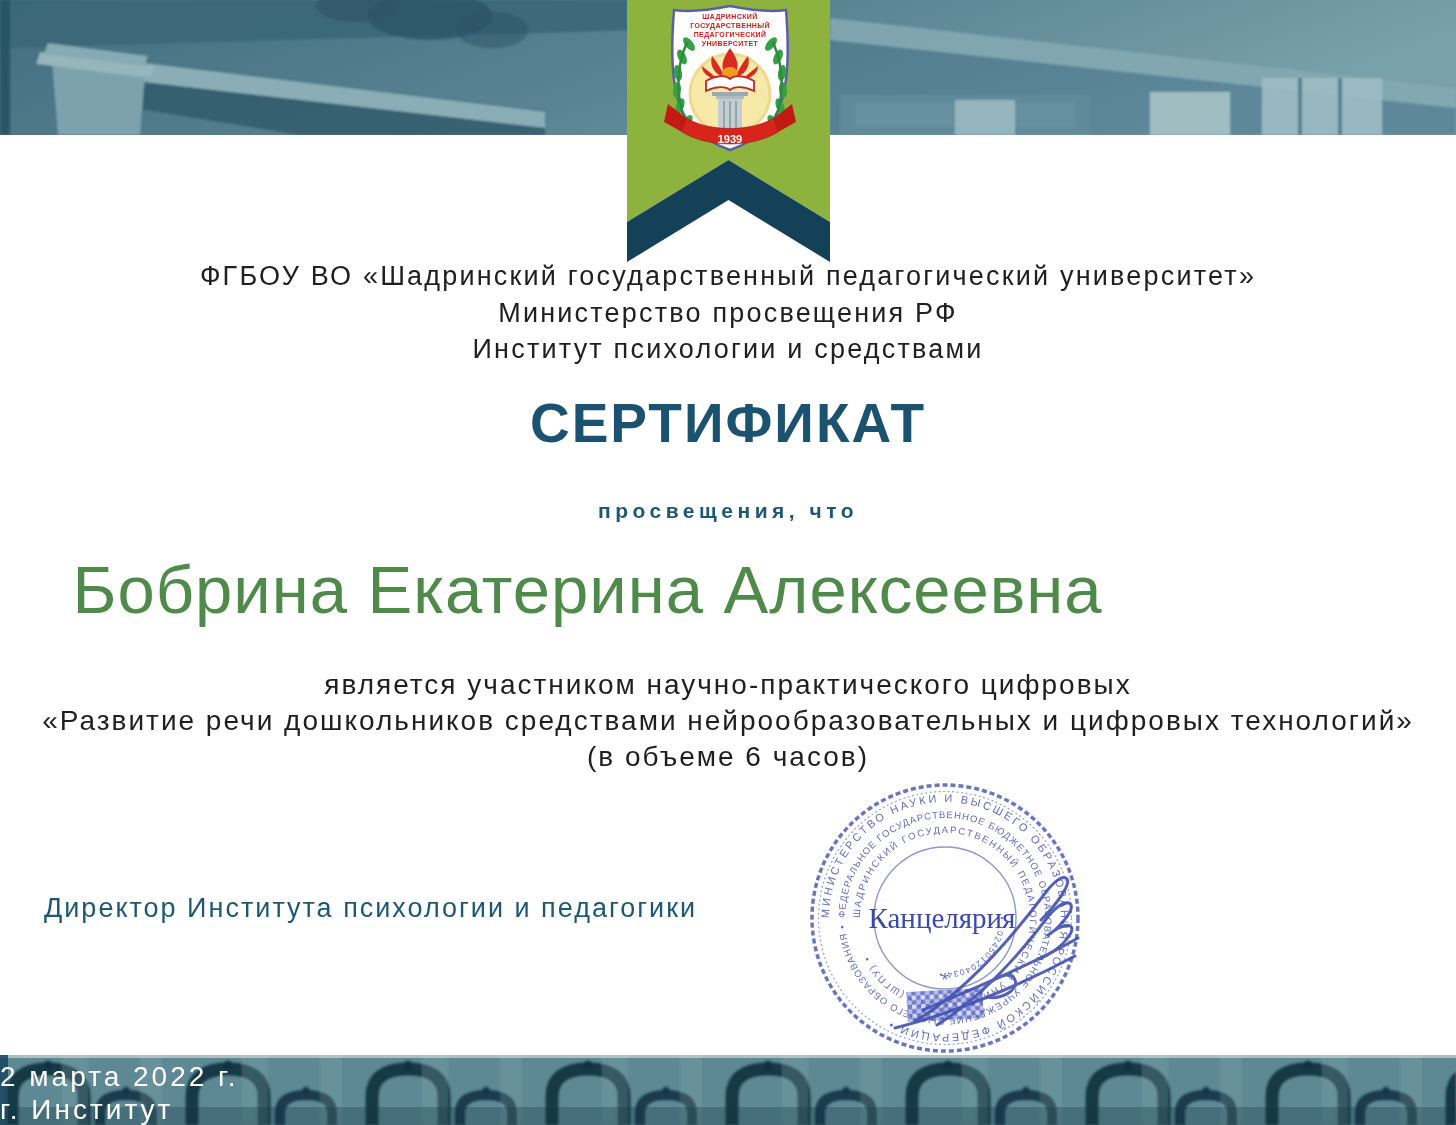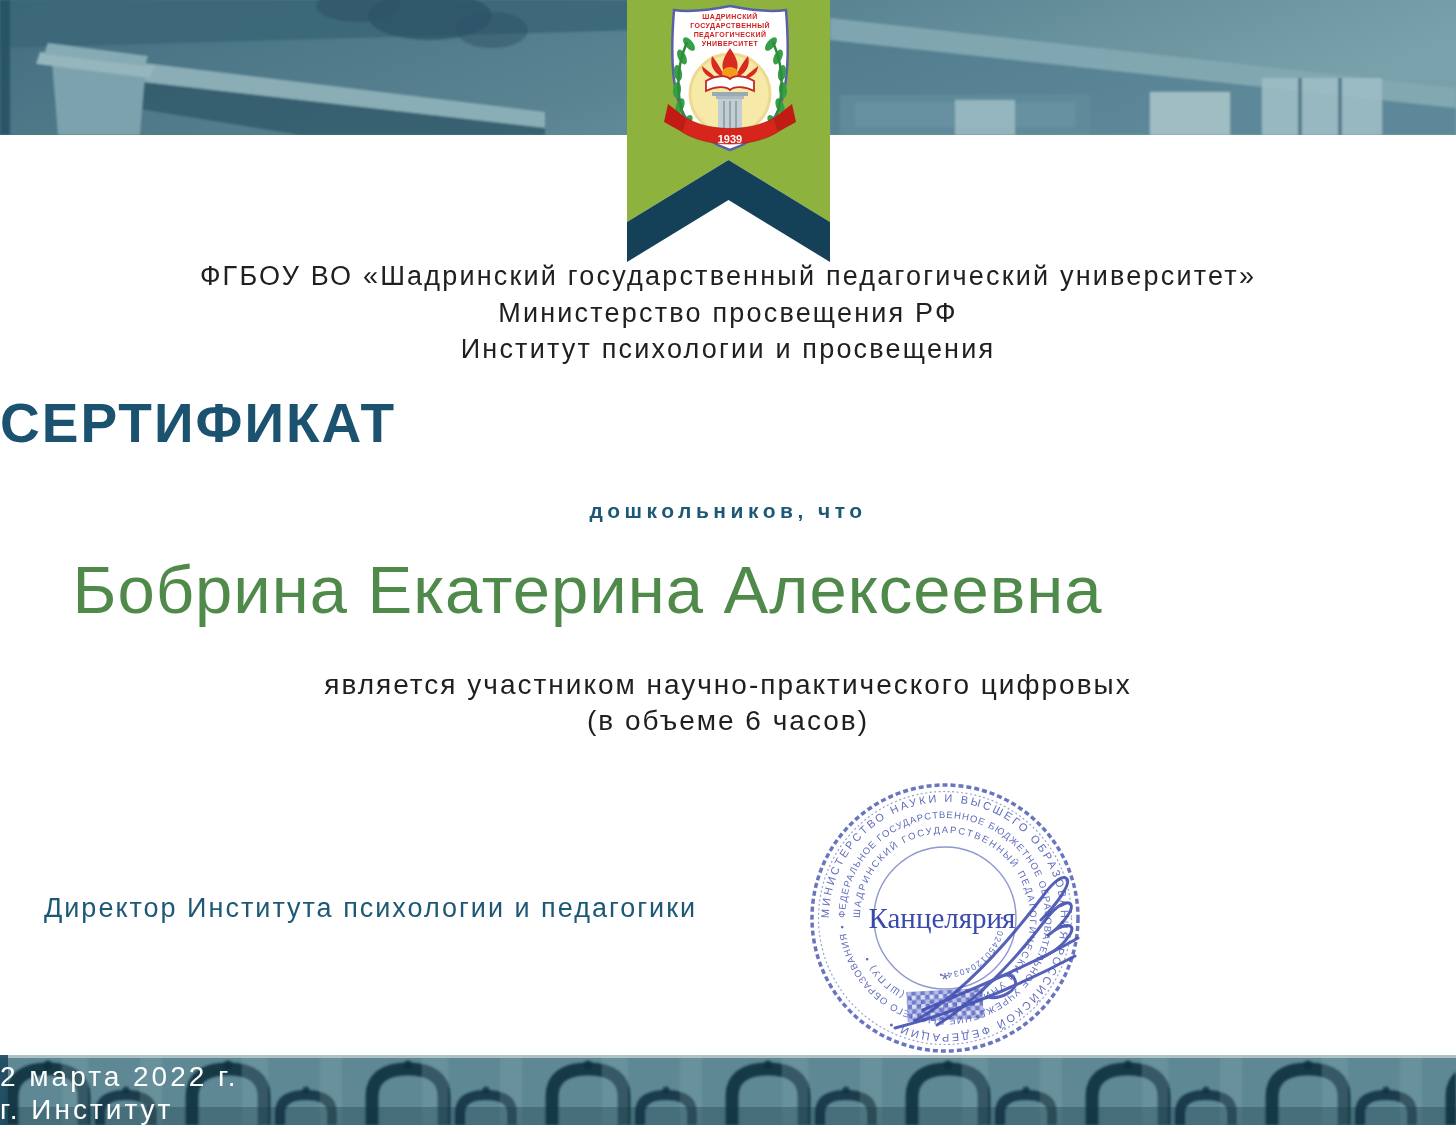--- a/index.html
+++ b/index.html
@@ -9,21 +9,21 @@
   html,body{margin:0;padding:0;background:#ffffff;}
   .certificate{
     position:relative;width:1456px;height:1125px;overflow:hidden;background:#ffffff;
     font-family:"Liberation Sans","DejaVu Sans",sans-serif;color:#1f1f1f;
   }
   .photo-band-top{position:absolute;top:0;left:0;width:1456px;height:135px;display:block;}
   .ribbon{position:absolute;top:0;left:627px;width:203px;height:263px;display:block;}
   .emblem{position:absolute;top:2px;left:659px;width:142px;height:152px;display:block;}
   .org-header{position:absolute;top:258px;left:0;width:1456px;text-align:center;
     font-size:27px;letter-spacing:2.2px;line-height:36.5px;font-weight:500;color:#202020;}
-  .title{position:absolute;top:391px;left:0;width:1456px;text-align:left;
+  .title{position:absolute;top:391px;left:0;width:1456px;text-align:center;
     font-size:55px;font-weight:700;letter-spacing:2px;color:var(--title-teal);}
   .confirms{position:absolute;top:499px;left:0;width:1456px;text-align:center;
     font-size:21px;font-weight:700;letter-spacing:4.5px;color:var(--accent-teal);}
   .recipient{position:absolute;top:551px;left:0;width:1175px;text-align:center;
     font-size:67px;font-weight:400;letter-spacing:1px;color:var(--name-green);}
   .body-text{position:absolute;top:667px;left:0;width:1456px;text-align:center;
     font-size:28px;letter-spacing:2px;line-height:36px;font-weight:500;color:#1f1f1f;}
   .stamp{position:absolute;left:795px;top:778px;width:320px;height:300px;display:block;z-index:2;}
   .sig-position{position:absolute;top:893px;left:15px;font-size:27px;letter-spacing:2px;
     font-weight:500;color:var(--accent-teal);margin-left:29px;}
@@ -129,29 +129,30 @@
       <text x="70" y="26">ГОСУДАРСТВЕННЫЙ</text>
       <text x="70" y="35">ПЕДАГОГИЧЕСКИЙ</text>
       <text x="70" y="44">УНИВЕРСИТЕТ</text>
     </g>
     <text x="70" y="141" fill="#ffffff" font-size="11" font-weight="bold" text-anchor="middle">1939</text>
   </svg>
 
   <div class="org-header">
     <div>ФГБОУ ВО «Шадринский государственный педагогический университет»</div>
     <div>Министерство просвещения РФ</div>
-    <div>Институт психологии и просвещения</div>
+    <div>Институт психологии и средствами</div>
   </div>
 
   <div class="title">СЕРТИФИКАТ</div>
-  <div class="confirms">дошкольников, что</div>
+  <div class="confirms">просвещения, что</div>
   <div class="recipient">Бобрина Екатерина Алексеевна</div>
 
   <div class="body-text">
     <div>является участником научно-практического цифровых</div>
+    <div>«Развитие речи дошкольников средствами нейрообразовательных и цифровых технологий»</div>
     <div>(в объеме 6 часов)</div>
   </div>
 
   <svg class="stamp" viewBox="0 0 320 300">
     <defs>
       <path id="r1" d="M 34 140 a 116 116 0 1 1 232 0 a 116 116 0 1 1 -232 0"></path>
       <path id="r2" d="M 50 140 a 100 100 0 1 1 200 0 a 100 100 0 1 1 -200 0"></path>
       <path id="r3" d="M 65 140 a 85 85 0 1 1 170 0 a 85 85 0 1 1 -170 0"></path>
       <path id="r4" d="M 96 140 a 54 54 0 1 1 108 0 a 54 54 0 1 1 -108 0"></path>
       <pattern id="bcp" width="9" height="9" patternUnits="userSpaceOnUse">

